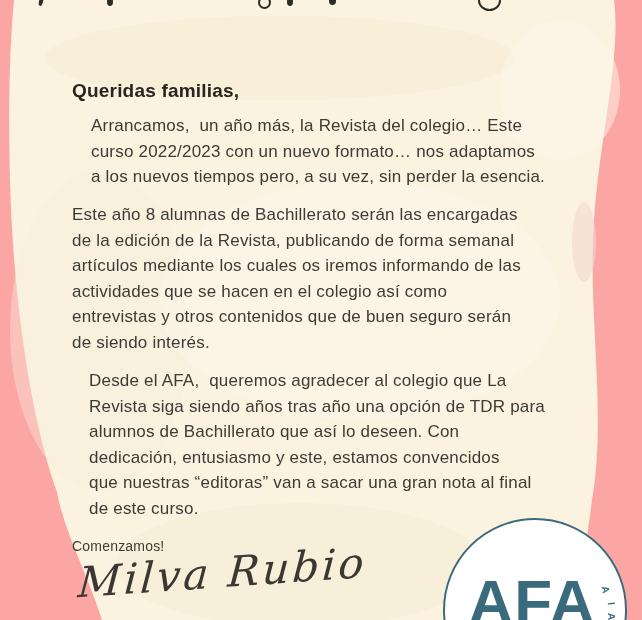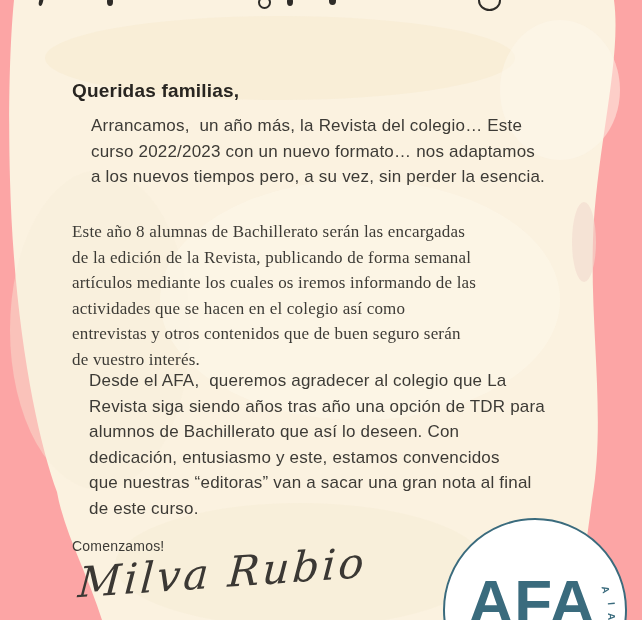--- a/index.html
+++ b/index.html
@@ -85,27 +85,27 @@
   </div>
 
   <div class="greeting">Queridas familias,</div>
 
   <div class="textblock" style="top:113px;margin-left:19px;">
     <div class="line">Arrancamos,  un año más, la Revista del colegio… Este</div>
     <div class="line">curso 2022/2023 con un nuevo formato… nos adaptamos</div>
     <div class="line">a los nuevos tiempos pero, a su vez, sin perder la esencia.</div>
   </div>
 
-  <div class="textblock" style="top:219px;font-family:Liberation Serif, serif;">
+  <div class="textblock" style="top:202px;">
     <div class="line">Este año 8 alumnas de Bachillerato serán las encargadas</div>
     <div class="line">de la edición de la Revista, publicando de forma semanal</div>
     <div class="line">artículos mediante los cuales os iremos informando de las</div>
     <div class="line">actividades que se hacen en el colegio así como</div>
     <div class="line">entrevistas y otros contenidos que de buen seguro serán</div>
-    <div class="line">de vuestro interés.</div>
+    <div class="line">de siendo interés.</div>
   </div>
 
   <div class="textblock" style="top:368px;margin-left:17px;">
     <div class="line">Desde el AFA,  queremos agradecer al colegio que La</div>
     <div class="line">Revista siga siendo años tras año una opción de TDR para</div>
     <div class="line">alumnos de Bachillerato que así lo deseen. Con</div>
     <div class="line">dedicación, entusiasmo y este, estamos convencidos</div>
     <div class="line">que nuestras “editoras” van a sacar una gran nota al final</div>
     <div class="line">de este curso.</div>
   </div>

